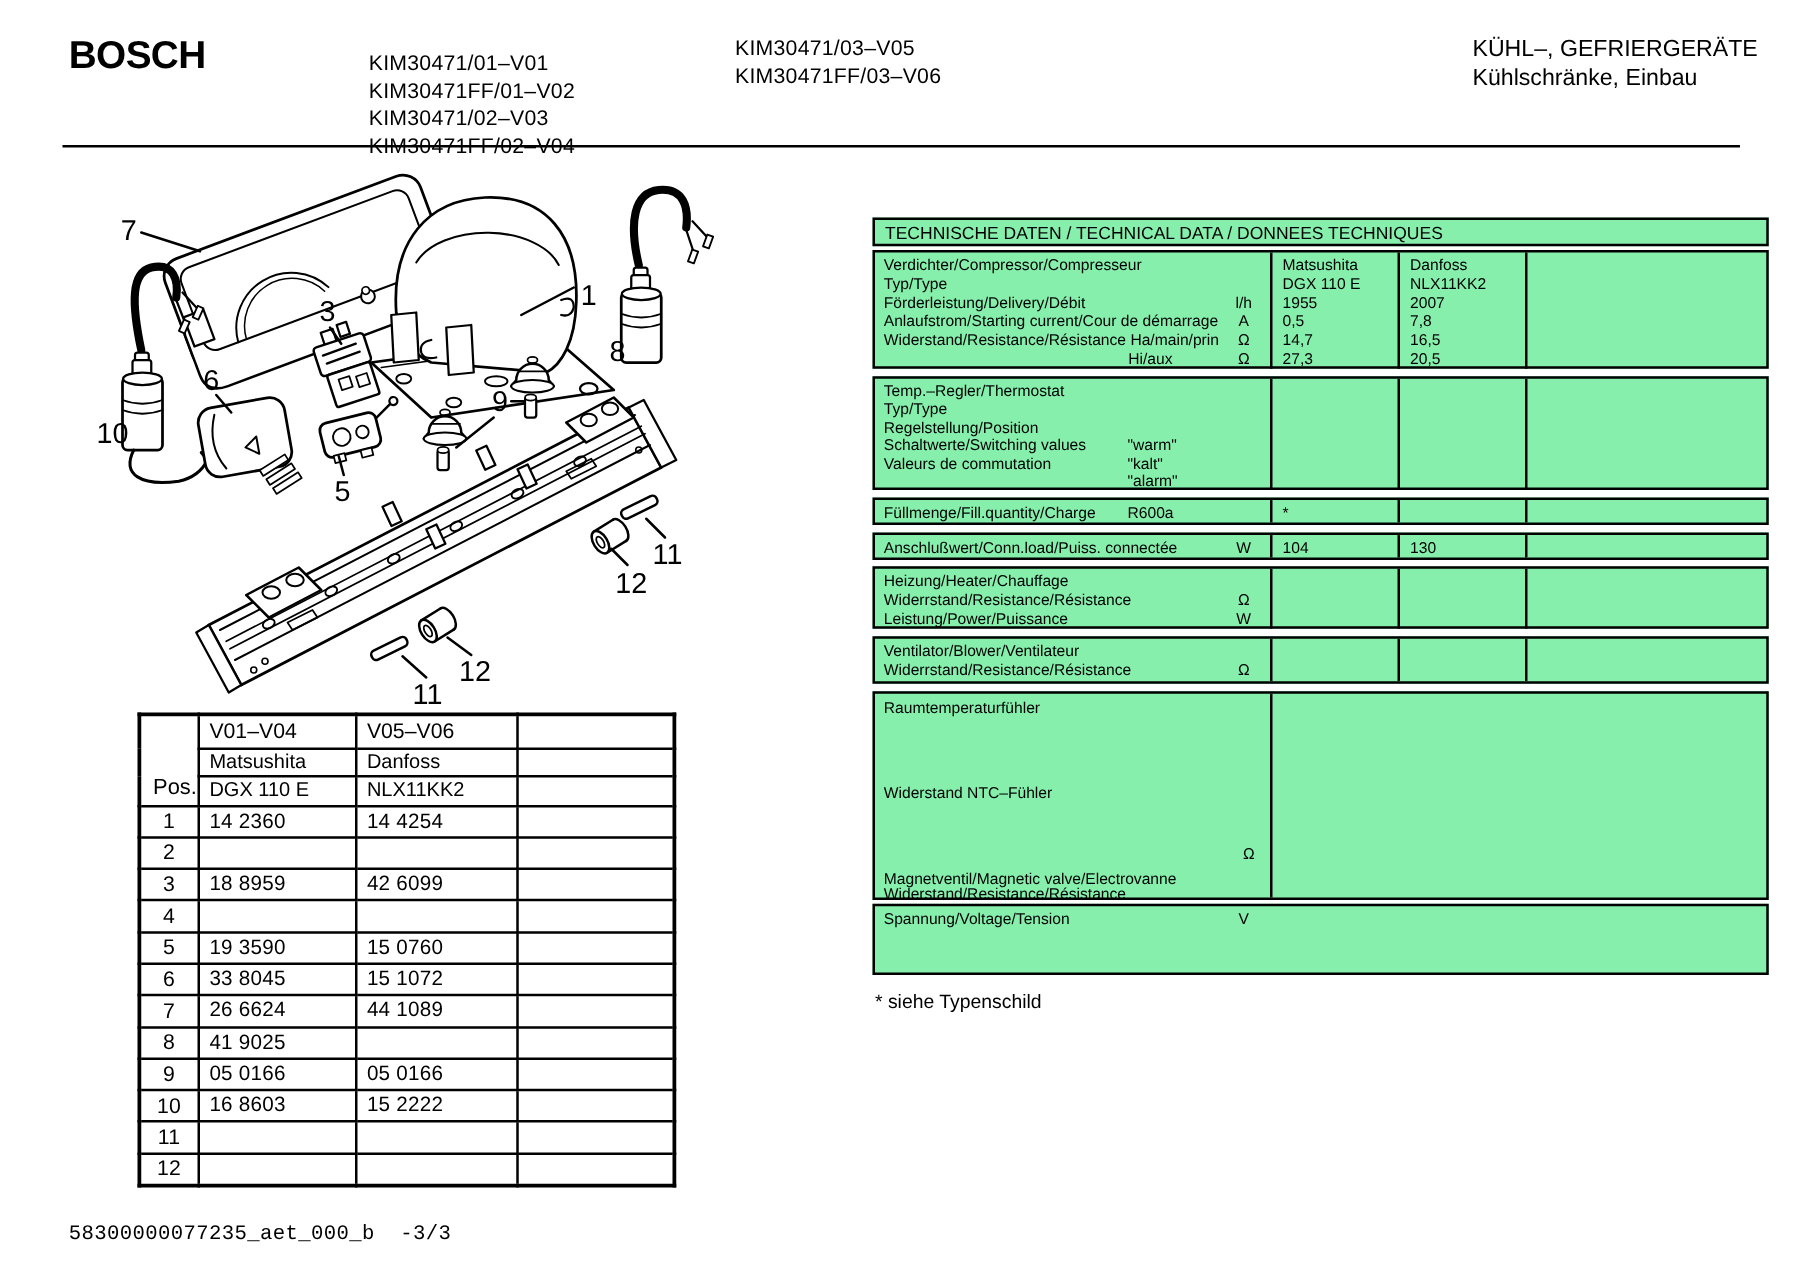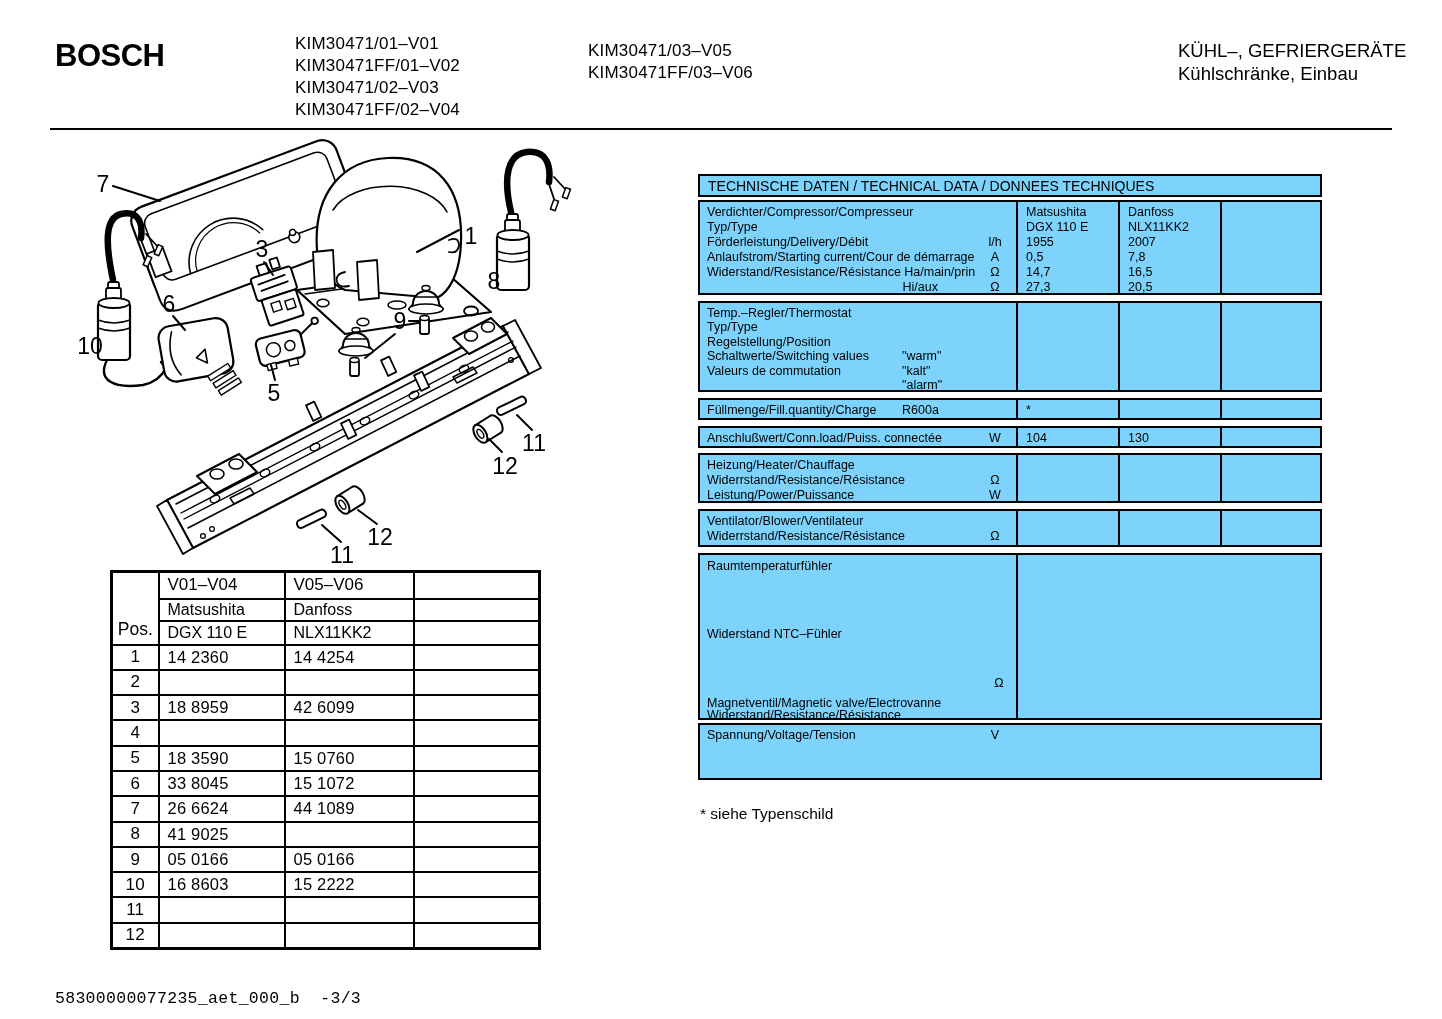--- a/index.html
+++ b/index.html
@@ -1,47 +1,47 @@
 <!DOCTYPE html>
 <html><head>
 <meta charset="utf-8">
 <style>
   html,body{margin:0;padding:0;}
   body{
     width:1442px;height:1019px;position:relative;background:#fff;color:#000;
     font-family:"Liberation Sans","DejaVu Sans",sans-serif;overflow:hidden;
   }
-  .abs{position:absolute;margin-top:12px;}
+  .abs{position:absolute;}
 
   
   .brand{left:55px;top:26px;font-size:31px;font-weight:800;letter-spacing:-0.5px;}
   .models{font-size:17px;line-height:22px;letter-spacing:0.2px;}
-  .models-a{left:295px;top:21px;}
+  .models-a{left:295px;top:40px;}
   .models-b{left:588px;top:28px;}
   .category{left:1178px;top:27px;font-size:18.5px;line-height:23px;}
   .rule{left:50px;top:116px;width:1342px;height:2px;background:#000;}
 
   
   table.parts{
     position:absolute;left:110px;top:570px;width:428px;
     border-collapse:collapse;table-layout:fixed;border:3px solid #000;
   }
   .parts th,.parts td{
     border:2px solid #000;font-weight:normal;text-align:left;
     padding:0 0 0 8px;font-size:16px;overflow:hidden;white-space:nowrap;margin-top:12px;
   }
   .parts .variant{font-size:17px;}
-  .parts th.posh{vertical-align:bottom;text-align:center;font-size:17.5px;padding:0 0 4px 0;}
+  .parts th.posh{vertical-align:bottom;text-align:right;font-size:17.5px;padding:0 0 4px 0;}
   .parts td.pos{text-align:center;padding:0;font-size:17px;}
   .parts td{height:23.3px;font-size:16.5px;letter-spacing:0.2px;}
 
   
   .tbox{
-    position:absolute;left:698px;width:624px;border:2px solid #000;
-    box-sizing:border-box;background:#7dd3fc;font-size:12.5px;line-height:15px;
+    position:absolute;left:698px;width:717px;border:2px solid #000;
+    box-sizing:border-box;background:#86efac;font-size:12.5px;line-height:15px;
     white-space:nowrap;
   }
   .ttitle{height:23px;font-size:14px;padding:3px 0 0 8px;box-sizing:border-box;}
   .tgrid4{display:grid;grid-template-columns:316px 102px 102px 1fr;height:100%;}
   .tgrid2{display:grid;grid-template-columns:316px 1fr;height:100%;}
   .tcell{border-left:2px solid #000;padding:3px 0 0 8px;box-sizing:border-box;}
   .tlabel{padding:3px 6px 0 7px;box-sizing:border-box;}
   .tlabel.rel{position:relative;padding:0;}
   .ll{display:flex;height:15px;}
   .ll6{height:14.4px;}
@@ -320,21 +320,21 @@
         <td></td>
       </tr>
   <tr>
         <td class="pos">4</td>
         <td></td>
         <td></td>
         <td></td>
       </tr>
   <tr>
         <td class="pos">5</td>
-        <td>18 3590</td>
+        <td>19 3590</td>
         <td>15 0760</td>
         <td></td>
       </tr>
   <tr>
         <td class="pos">6</td>
         <td>33 8045</td>
         <td>15 1072</td>
         <td></td>
       </tr>
   <tr>

